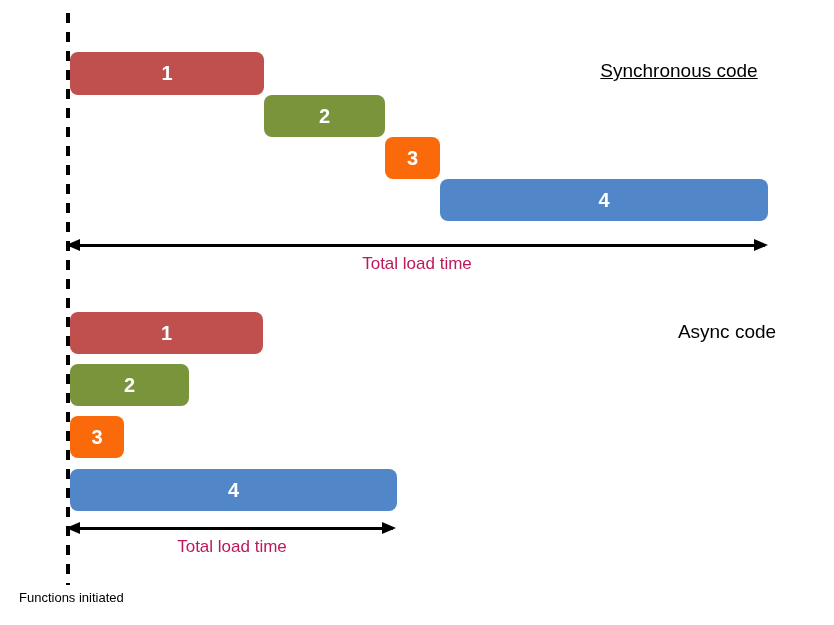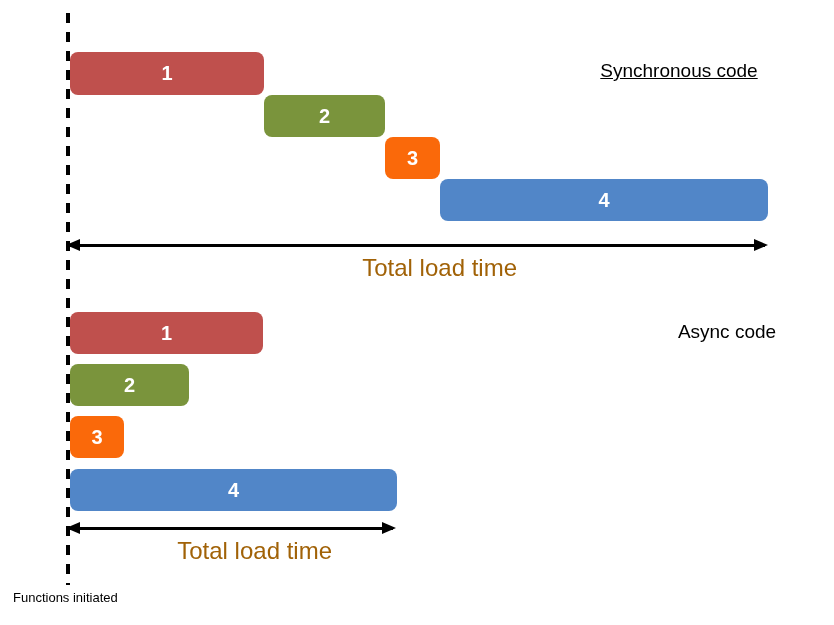--- a/index.html
+++ b/index.html
@@ -33,28 +33,28 @@
     position: absolute;
     width: 220px;
     text-align: center;
     font-size: 19px;
     color: #000000;
     white-space: nowrap;
   }
   .total-label {
     position: absolute;
     width: 200px;
-    text-align: right;
-    font-size: 24px;
-    color: #a16207;
+    text-align: center;
+    font-size: 17px;
+    color: #be185d;
     white-space: nowrap;
   }
   .axis-label {
     position: absolute;
-    left: 13px;
+    left: 19px;
     top: 590px;
     font-size: 13px;
     color: #000000;
     white-space: nowrap;
   }
   .arrow { position: absolute; height: 13px; }
   .arrow .shaft {
     position: absolute;
     left: 3px; right: 3px; top: 5px;
     height: 3px;

